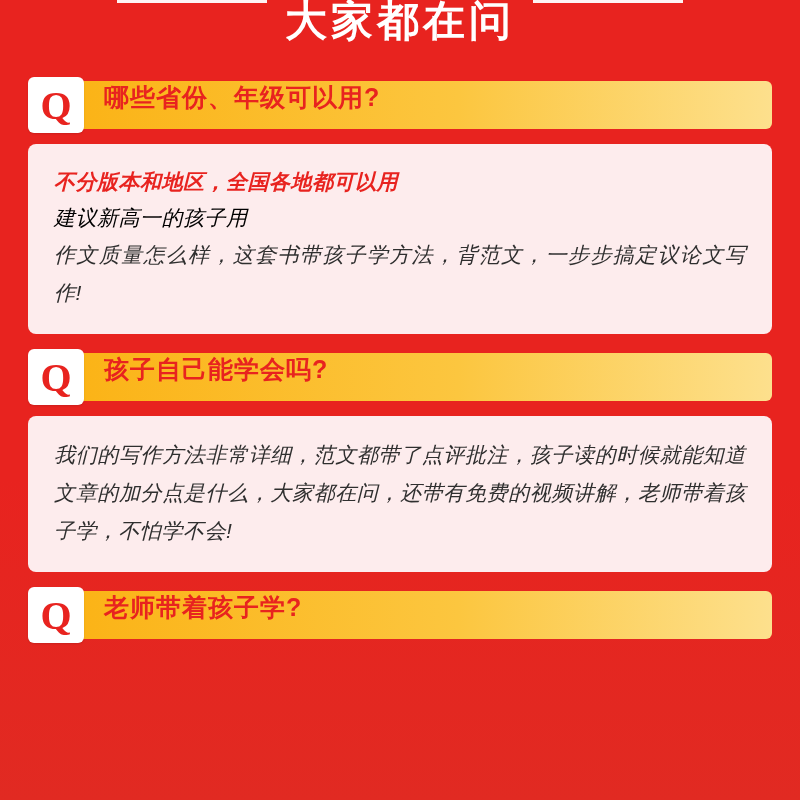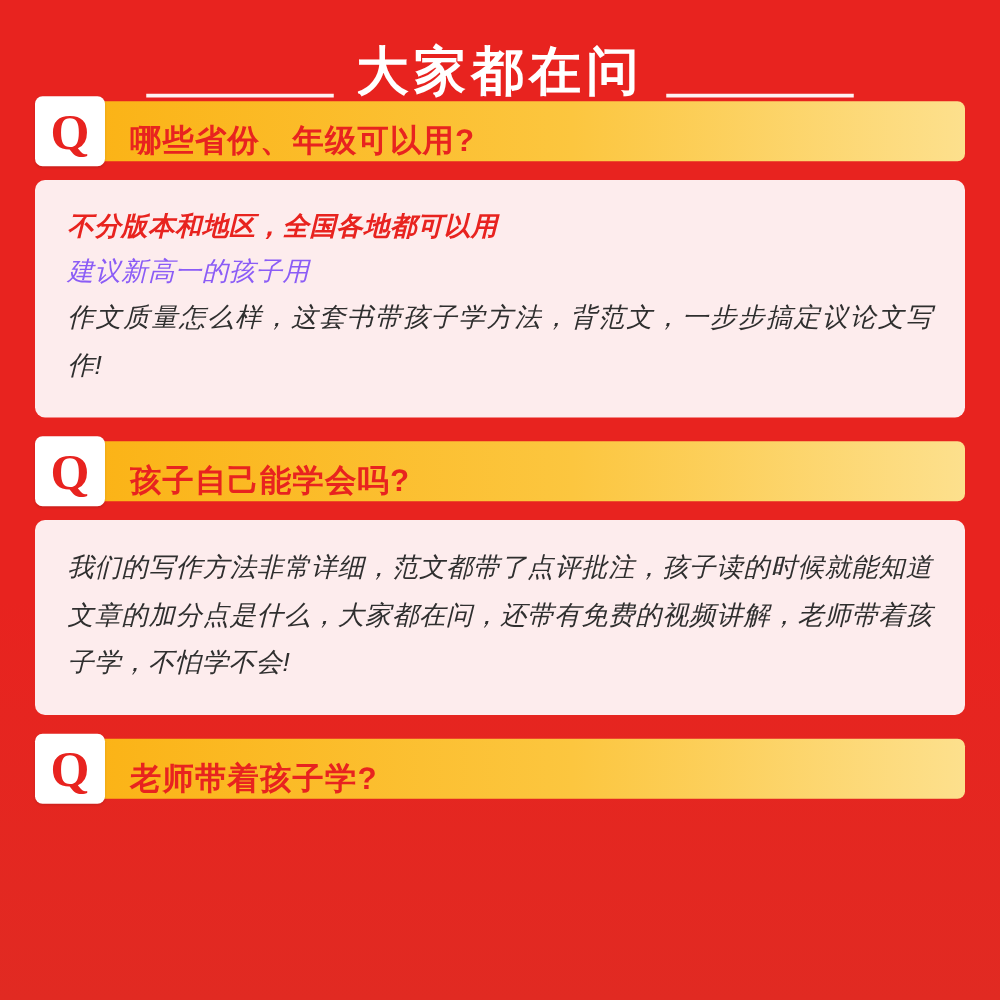--- a/index.html
+++ b/index.html
@@ -18,21 +18,21 @@
     width: 800px;
     height: 800px;
     background: linear-gradient(180deg, #e8231f 0%, #e8231f 60%, #e12a22 100%);
     box-sizing: border-box;
     padding: 0 28px;
   }
   
   .header {
     height: 78px;
     display: flex;
-    align-items: flex-end;
+    align-items: flex-start;
     justify-content: center;
     gap: 18px;
   }
   .header-rule {
     width: 150px;
     height: 3px;
     background: #ffffff;
     opacity: .95;
   }
   .header-title {
@@ -72,41 +72,41 @@
   }
   .q-bar {
     position: relative;
     z-index: 2;
     margin-left: -10px;
     flex: 1 1 auto;
     height: 48px;
     background: linear-gradient(90deg, #fbb316 0%, #fcc63f 55%, #fde08d 100%);
     border-radius: 6px;
     display: flex;
-    align-items: flex-end;
+    align-items: flex-start;
     padding-left: 30px;
     box-sizing: border-box;
   }
   .q-text {
     color: #e8231f;
     font-size: 25px;
     font-weight: bold;
     letter-spacing: 1px;
     white-space: nowrap;
   }
   .a-card {
     margin-top: 12px;
     background: #fdeced;
     border-radius: 8px;
     padding: 20px 26px 22px 26px;
     box-sizing: border-box;
     font-style: italic;
   }
   .a-line {
-    color: #8b5cf6;
+    color: #000000;
     font-size: 21px;
     line-height: 36px;
     letter-spacing: .5px;
   }
   .a-line.em {
     color: #e8231f;
     font-weight: bold;
   }
   .a-para {
     color: #2f2f2f;

